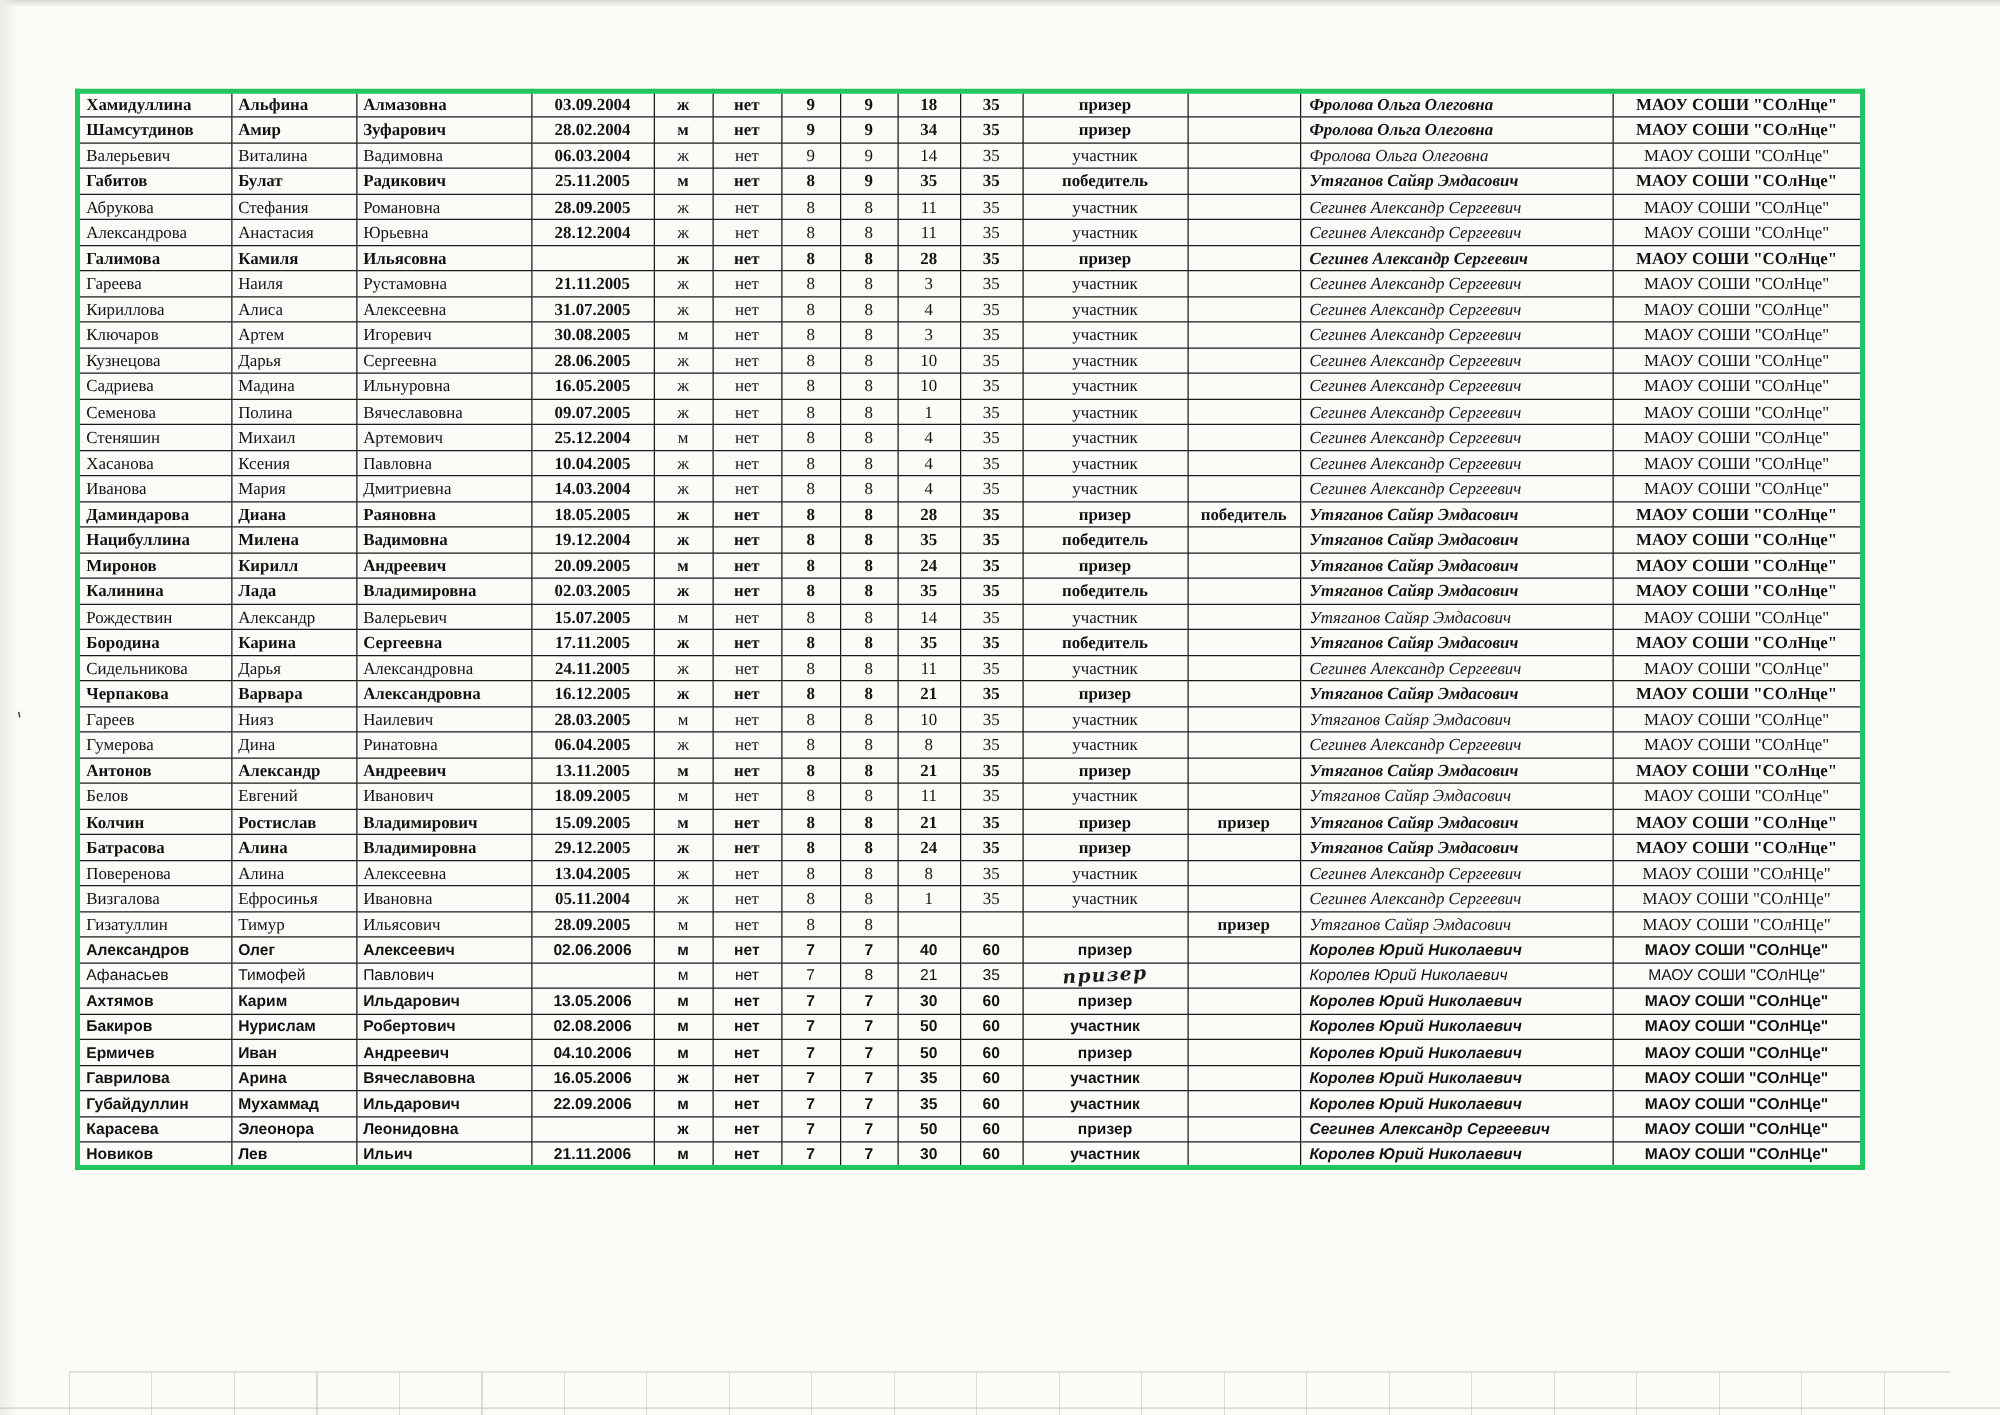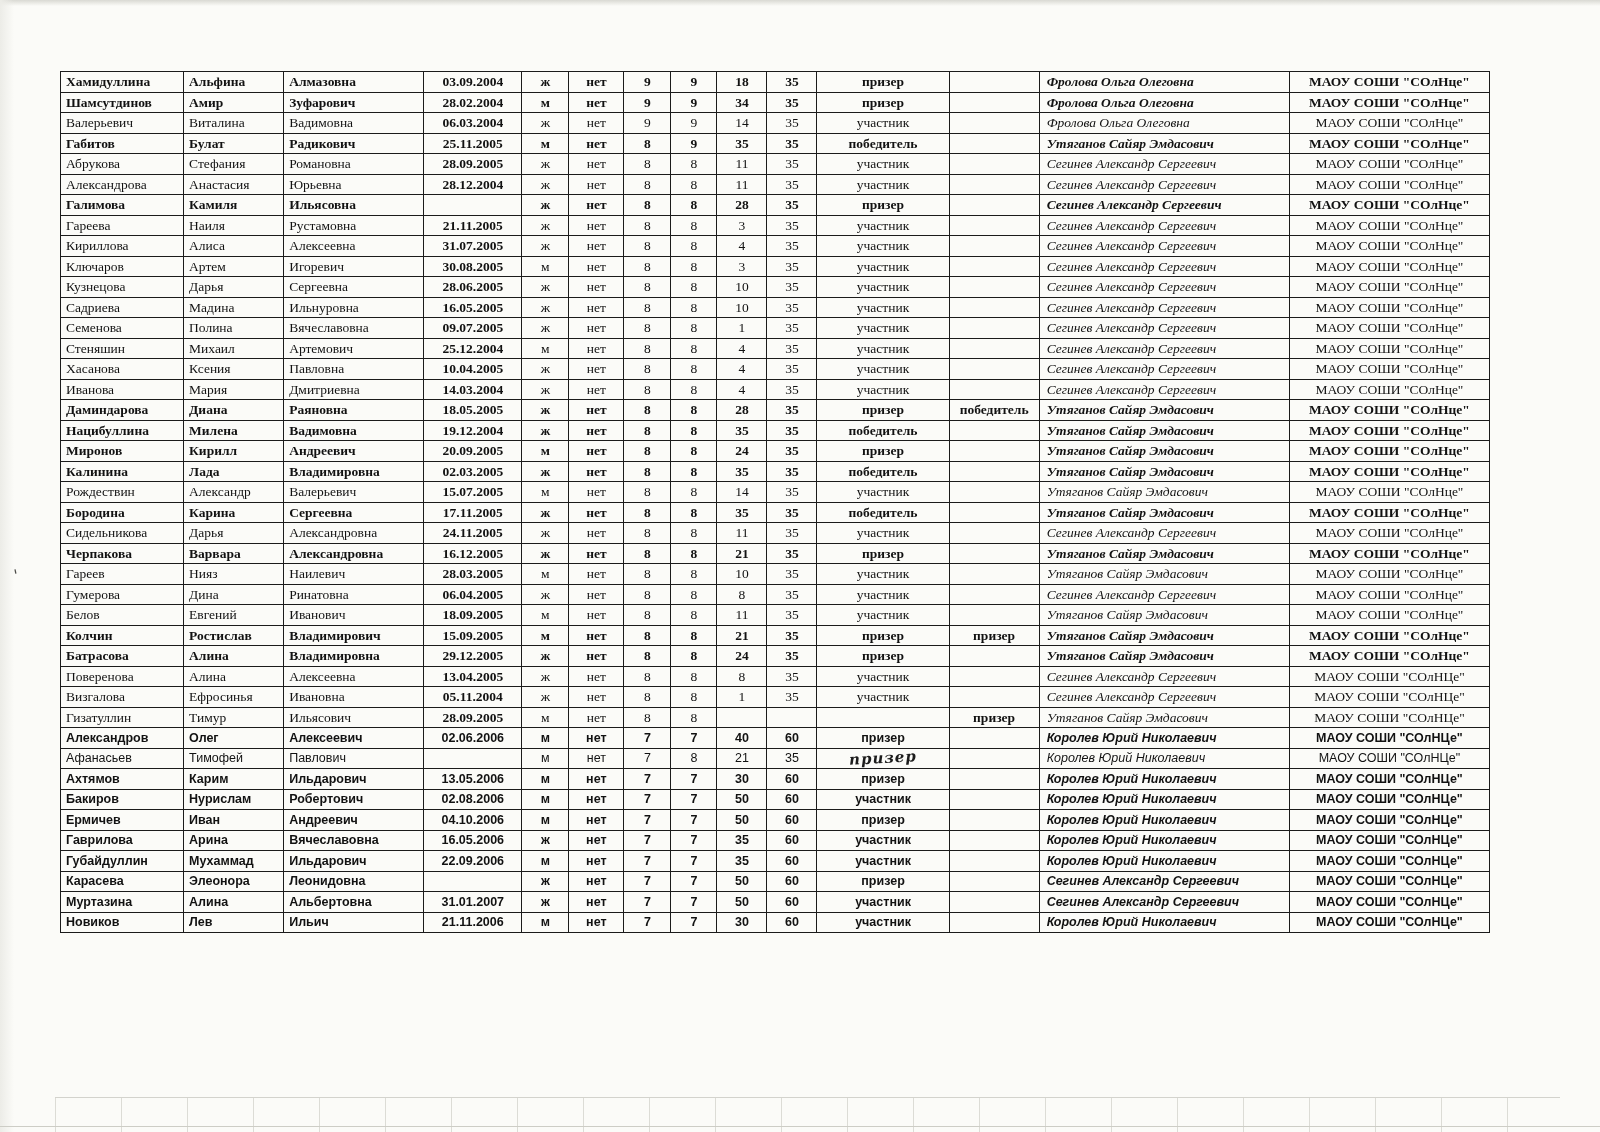--- a/index.html
+++ b/index.html
@@ -19,21 +19,21 @@
     background:linear-gradient(to right,#ecece7,rgba(251,251,248,0));
   }
   .stray-mark{
     position:absolute;left:14px;top:566px;
     font-size:16px;color:#4a4a46;transform:rotate(-12deg);
     font-family:"DejaVu Serif",serif;
   }
   table.results{
     position:absolute;left:60px;top:71px;width:1430px;
     border-collapse:collapse;table-layout:fixed;
-    border:1px solid #22c55e;
+    border:4px solid #22c55e;
   }
   tr{height:20.5px;}
   td{
     border:1px solid #1b1b1b;
     padding:0 3px;
     font-size:13.5px;line-height:1;
     color:#121212;
     white-space:nowrap;overflow:hidden;
     text-align:center;
   }
@@ -498,20 +498,36 @@
           <td class="c5">нет</td>
           <td class="c6">8</td>
           <td class="c7">8</td>
           <td class="c8">8</td>
           <td class="c9">35</td>
           <td class="c10">участник</td>
           <td class="c11"></td>
           <td class="c12">Сегинев Александр Сергеевич</td>
           <td class="c13">МАОУ СОШИ "СОлНце"</td>
         </tr>
+        <tr class="serif bold">
+          <td class="c0">Антонов</td>
+          <td class="c1">Александр</td>
+          <td class="c2">Андреевич</td>
+          <td class="c3">13.11.2005</td>
+          <td class="c4">м</td>
+          <td class="c5">нет</td>
+          <td class="c6">8</td>
+          <td class="c7">8</td>
+          <td class="c8">21</td>
+          <td class="c9">35</td>
+          <td class="c10">призер</td>
+          <td class="c11"></td>
+          <td class="c12">Утяганов Сайяр Эмдасович</td>
+          <td class="c13">МАОУ СОШИ "СОлНце"</td>
+        </tr>
         <tr class="serif">
           <td class="c0">Белов</td>
           <td class="c1">Евгений</td>
           <td class="c2">Иванович</td>
           <td class="c3">18.09.2005</td>
           <td class="c4">м</td>
           <td class="c5">нет</td>
           <td class="c6">8</td>
           <td class="c7">8</td>
           <td class="c8">11</td>
@@ -718,36 +734,20 @@
           <td class="c1">Элеонора</td>
           <td class="c2">Леонидовна</td>
           <td class="c3"></td>
           <td class="c4">ж</td>
           <td class="c5">нет</td>
           <td class="c6">7</td>
           <td class="c7">7</td>
           <td class="c8">50</td>
           <td class="c9">60</td>
           <td class="c10">призер</td>
-          <td class="c11"></td>
-          <td class="c12">Сегинев Александр Сергеевич</td>
-          <td class="c13">МАОУ СОШИ "СОлНЦе"</td>
-        </tr>
-        <tr class="sans bold">
-          <td class="c0">Муртазина</td>
-          <td class="c1">Алина</td>
-          <td class="c2">Альбертовна</td>
-          <td class="c3">31.01.2007</td>
-          <td class="c4">ж</td>
-          <td class="c5">нет</td>
-          <td class="c6">7</td>
-          <td class="c7">7</td>
-          <td class="c8">50</td>
-          <td class="c9">60</td>
-          <td class="c10">участник</td>
           <td class="c11"></td>
           <td class="c12">Сегинев Александр Сергеевич</td>
           <td class="c13">МАОУ СОШИ "СОлНЦе"</td>
         </tr>
         <tr class="sans bold">
           <td class="c0">Новиков</td>
           <td class="c1">Лев</td>
           <td class="c2">Ильич</td>
           <td class="c3">21.11.2006</td>
           <td class="c4">м</td>

